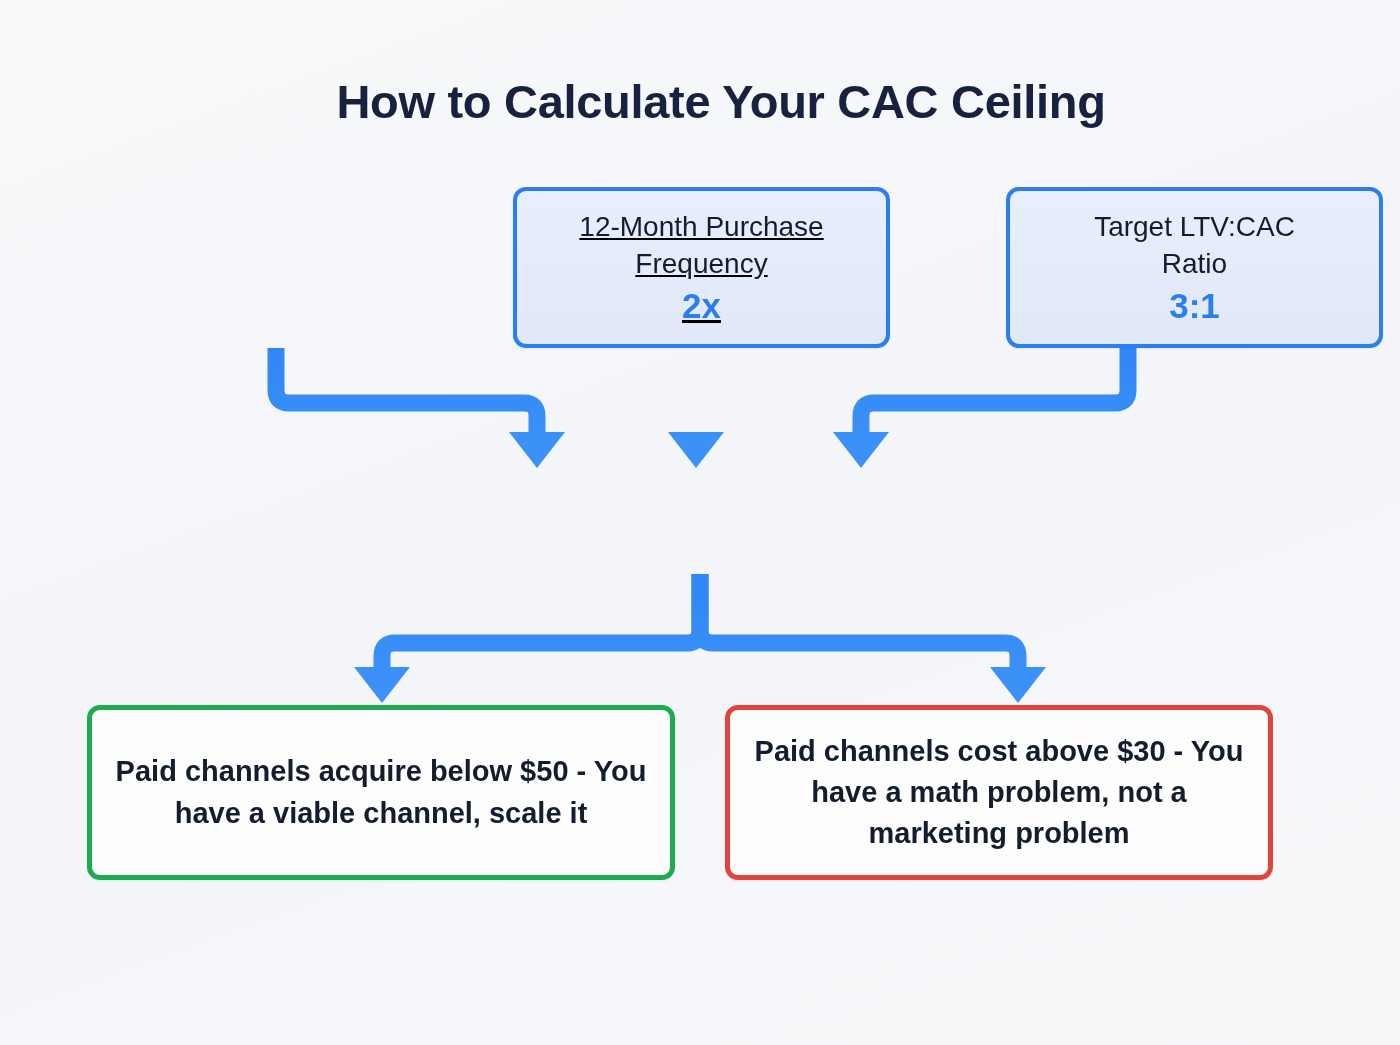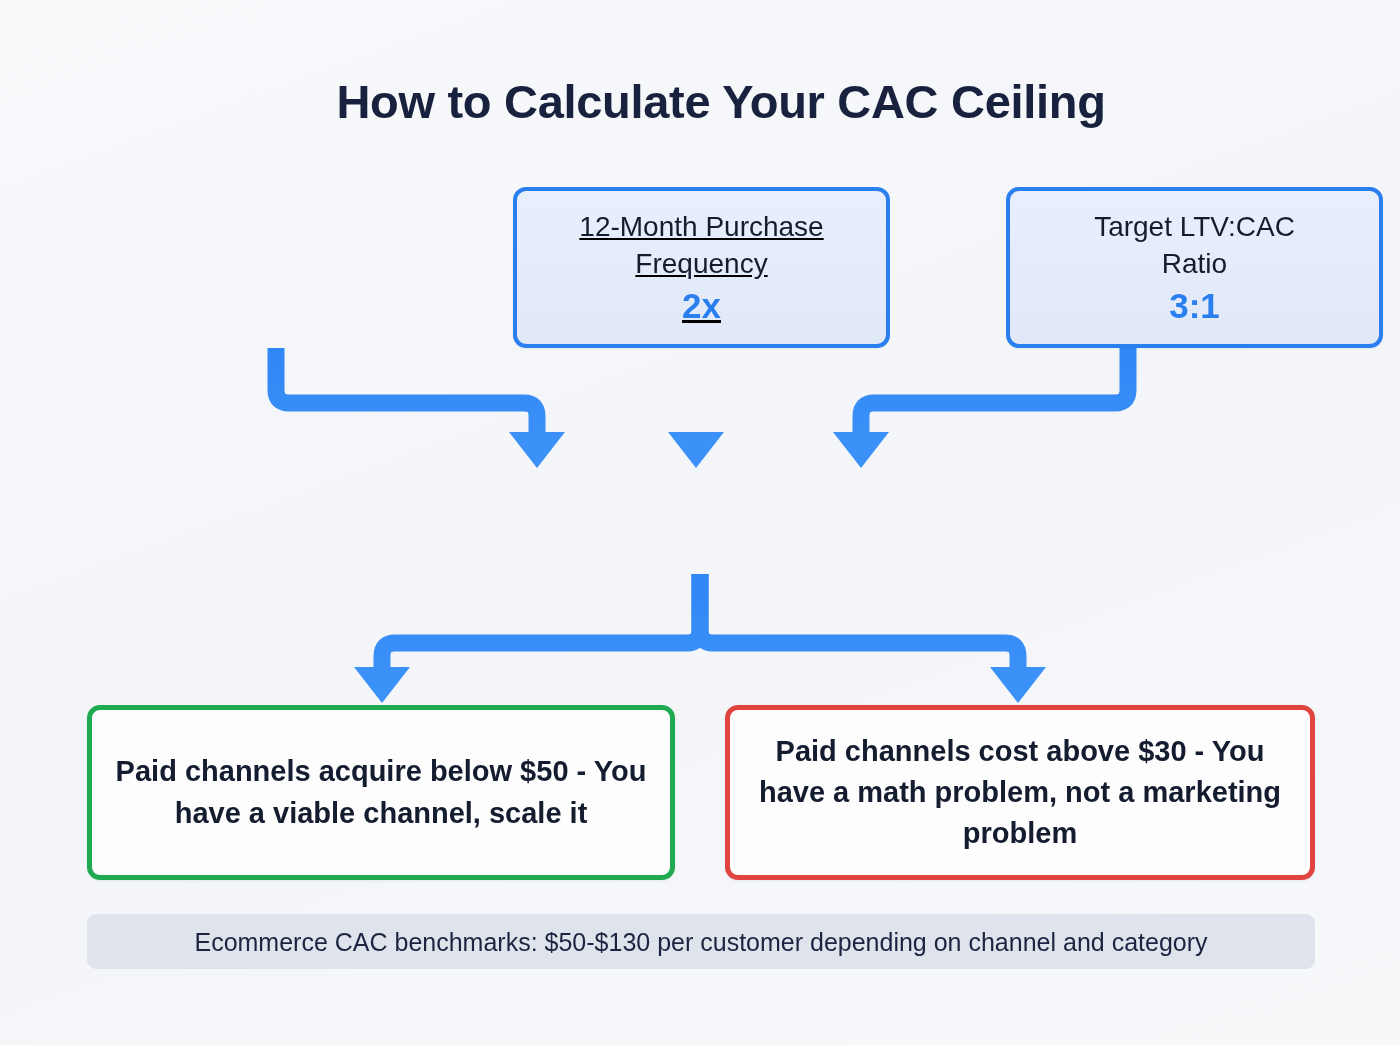--- a/index.html
+++ b/index.html
@@ -121,21 +121,21 @@
     line-height: 1.42;
     text-align: center;
   }
   #outcome-positive {
     left: 87px;
     width: 588px;
     border: 5px solid #1faa52;
   }
   #outcome-negative {
     left: 725px;
-    width: 590px;
+    width: 548px;
     border: 5px solid #e0443f;
   }
 
   
   #footer-note {
     position: absolute;
     left: 87px;
     top: 914px;
     width: 1228px;
     height: 55px;
@@ -207,17 +207,14 @@
 
 
   <div class="outcome-box" id="outcome-positive">
     <div class="outcome-text">Paid channels acquire below $50 - You have a viable channel, scale it</div>
   </div>
 
   <div class="outcome-box" id="outcome-negative">
     <div class="outcome-text">Paid channels cost above $30 - You have a math problem, not a marketing problem</div>
   </div>
 
-  <div id="footer-note">
-    <div class="note-text">Ecommerce CAC benchmarks: $50-$130 per customer depending on channel and category</div>
-  </div>
 
 </div>
 
 </body></html>

